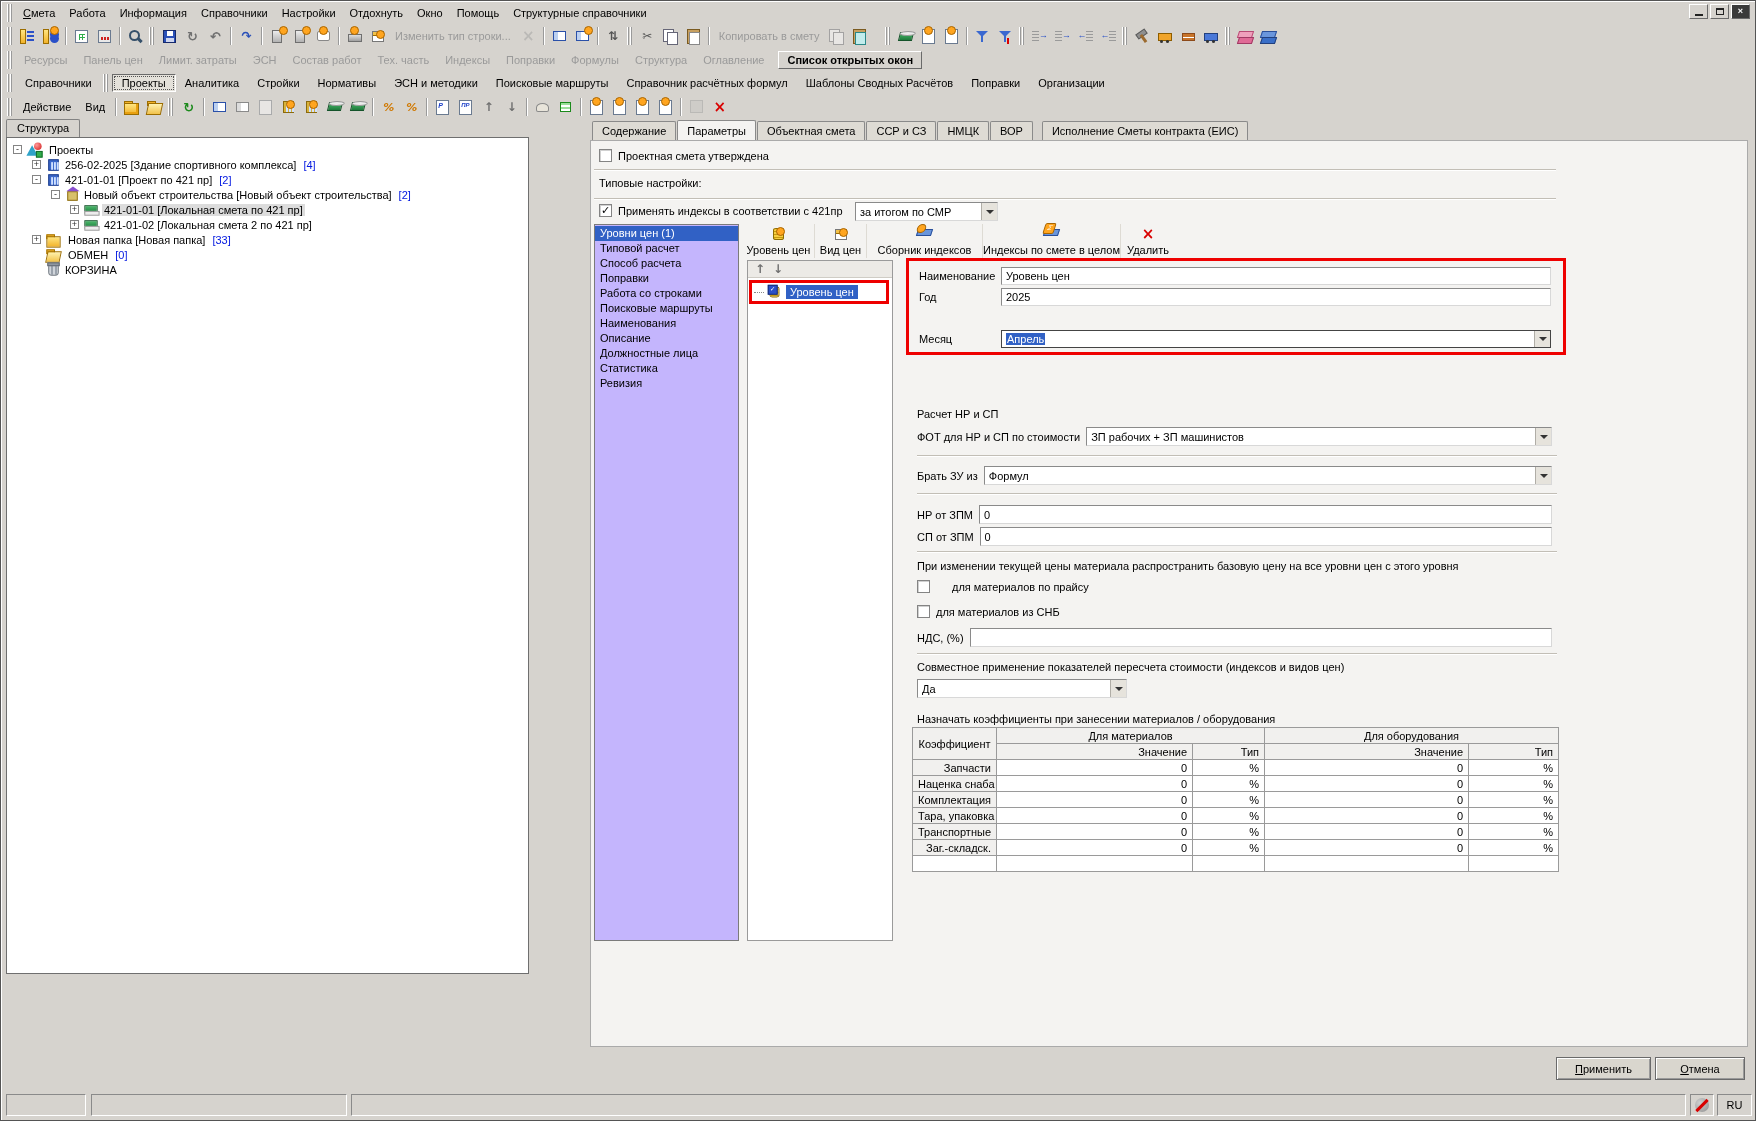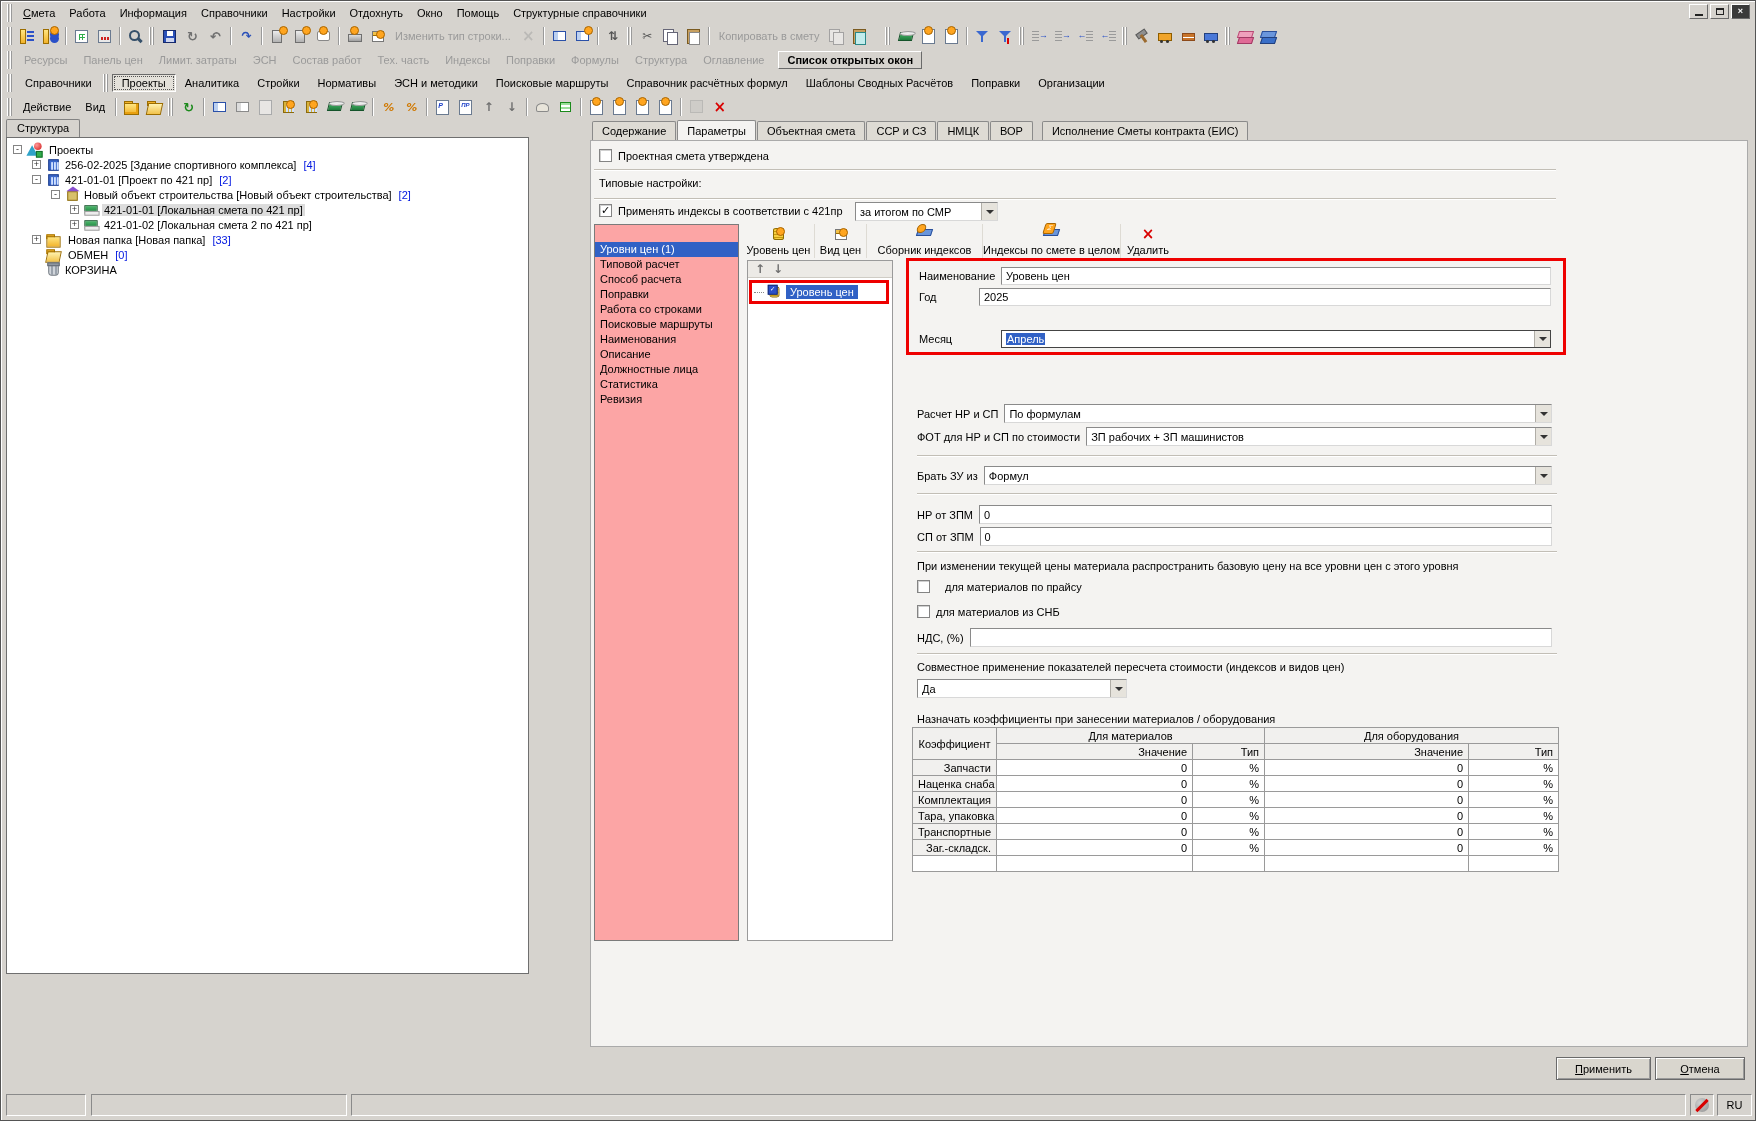--- a/index.html
+++ b/index.html
@@ -121,21 +121,21 @@
   .tc{color:#0016e0;margin-left:5px}
   .ptab{padding:3px 9px;border:1px solid #8a8a8a;border-bottom:none;background:#dedbd4;border-radius:2px 2px 0 0;margin-right:1px}
   .ptab.active{background:#f4f3f1;position:relative;top:0;padding-top:4px;z-index:3}
   .content{position:absolute;left:4px;right:4px;top:22px;height:907px;background:#f4f3f1;border:1px solid #aaa;z-index:2}
   .hrline{position:absolute;height:2px;border-top:1px solid #c2beb6;border-bottom:1px solid #fff}
   .cbx{width:13px;height:13px;flex:none;background:#fff;border:1px solid #848484;box-shadow:inset 1px 1px 0 #d0d0d0;font-size:11px;line-height:11px;text-align:center}
   .cbx.on::before{content:"✓";font-weight:bold}
   .field,.combo{background:#fff;border:1px solid;border-color:#8a8a8a #d8d8d8 #d8d8d8 #8a8a8a;height:19px;display:flex;align-items:center;padding-left:4px}
   .combo .arr,.arrbtn{margin-left:auto;width:16px;height:100%;background:#e6e3dc;border-left:1px solid #b0ada6;display:flex;align-items:center;justify-content:center;flex:none}
   .combo .arr::after,.arrbtn::after{content:"";border:4px solid transparent;border-top:4px solid #333;margin-top:4px}
-  .listbox{background:#fca5a5;border:1px solid #7b7b7b;padding-top:17px}
+  .listbox{background:#c4b5fd;border:1px solid #7b7b7b;padding-top:1px}
   .litem{height:15px;line-height:15px;padding:0 5px;white-space:nowrap}
   .litem.sel{background:#3161c5;color:#fff}
   .pbtn{display:flex;flex-direction:column;align-items:center;justify-content:center;gap:2px;border-right:1px solid #dedbd4;height:100%;white-space:nowrap;padding:0 4px}
   .redbox{border:3px solid #ee0000}
   .prow{position:absolute;left:326px;right:195px;display:flex;align-items:center;height:19px}
   .prow .plabel{flex:none;padding-right:6px}
   .prow .field,.prow .combo{flex:1;height:19px}
   .seltext{background:#3161c5;color:#fff;padding:0 1px}
   table.coef{border-collapse:collapse;table-layout:fixed;background:#fff}
   table.coef th,table.coef td{border:1px solid #9a9a9a;font-weight:normal;text-align:right;padding:1px 5px;height:16px;overflow:hidden;white-space:nowrap}
@@ -568,40 +568,36 @@
       </div>
 
       <div class="redbox abs" style="left:315px;top:117px;width:660px;height:97px">
         <div class="row" style="position:absolute;left:10px;right:12px;top:6px;height:18px">
           <span style="width:82px;flex:none">Наименование</span>
           <div class="field" style="flex:1;height:18px">
               <span>Уровень цен</span>
             </div>
         </div>
         <div class="row" style="position:absolute;left:10px;right:12px;top:27px;height:18px">
-          <span style="width:60px;flex:none">Год</span>
+          <span style="width:82px;flex:none">Год</span>
           <div class="field" style="flex:1;height:18px">
               <span>2025</span>
             </div>
         </div>
         <div class="row" style="position:absolute;left:10px;right:12px;top:69px;height:18px">
           <span style="width:82px;flex:none">Месяц</span>
           <div class="combo" style="flex:1;height:18px;border-color:#444">
             <span class="seltext">Апрель</span>
             <span class="arr"></span>
           </div>
         </div>
       </div>
 
       <div class="prow" style="top:263px">
         <span class="plabel">Расчет НР и СП</span>
-        <div class="combo">
-            <span>По формулам</span>
-            <span class="arr"></span>
-          </div>
       </div>
       <div class="prow" style="top:286px">
         <span class="plabel">ФОТ для НР и СП по стоимости</span>
         <div class="combo">
             <span>ЗП рабочих + ЗП машинистов</span>
             <span class="arr"></span>
           </div>
       </div>
       <div class="hrline" style="left:326px;top:314px;width:640px"></div>
       <div class="prow" style="top:325px">
@@ -619,21 +615,21 @@
           </div>
       </div>
       <div class="prow" style="top:386px">
         <span class="plabel">СП от ЗПМ</span>
         <div class="field">
             <span>0</span>
           </div>
       </div>
       <div class="hrline" style="left:326px;top:410px;width:640px"></div>
       <div class="abs" style="left:326px;top:419px">При изменении текущей цены материала распространить базовую цену на все уровни цен с этого уровня</div>
-      <div class="abs row" style="left:326px;top:439px;gap:15px">
+      <div class="abs row" style="left:326px;top:439px;gap:22px">
         <span class="cbx"></span>
         <span>для материалов по прайсу</span>
       </div>
       <div class="abs row" style="left:326px;top:464px;gap:6px">
         <span class="cbx"></span>
         <span>для материалов из СНБ</span>
       </div>
       <div class="prow" style="top:487px">
         <span class="plabel">НДС, (%)</span>
         <div class="field">

